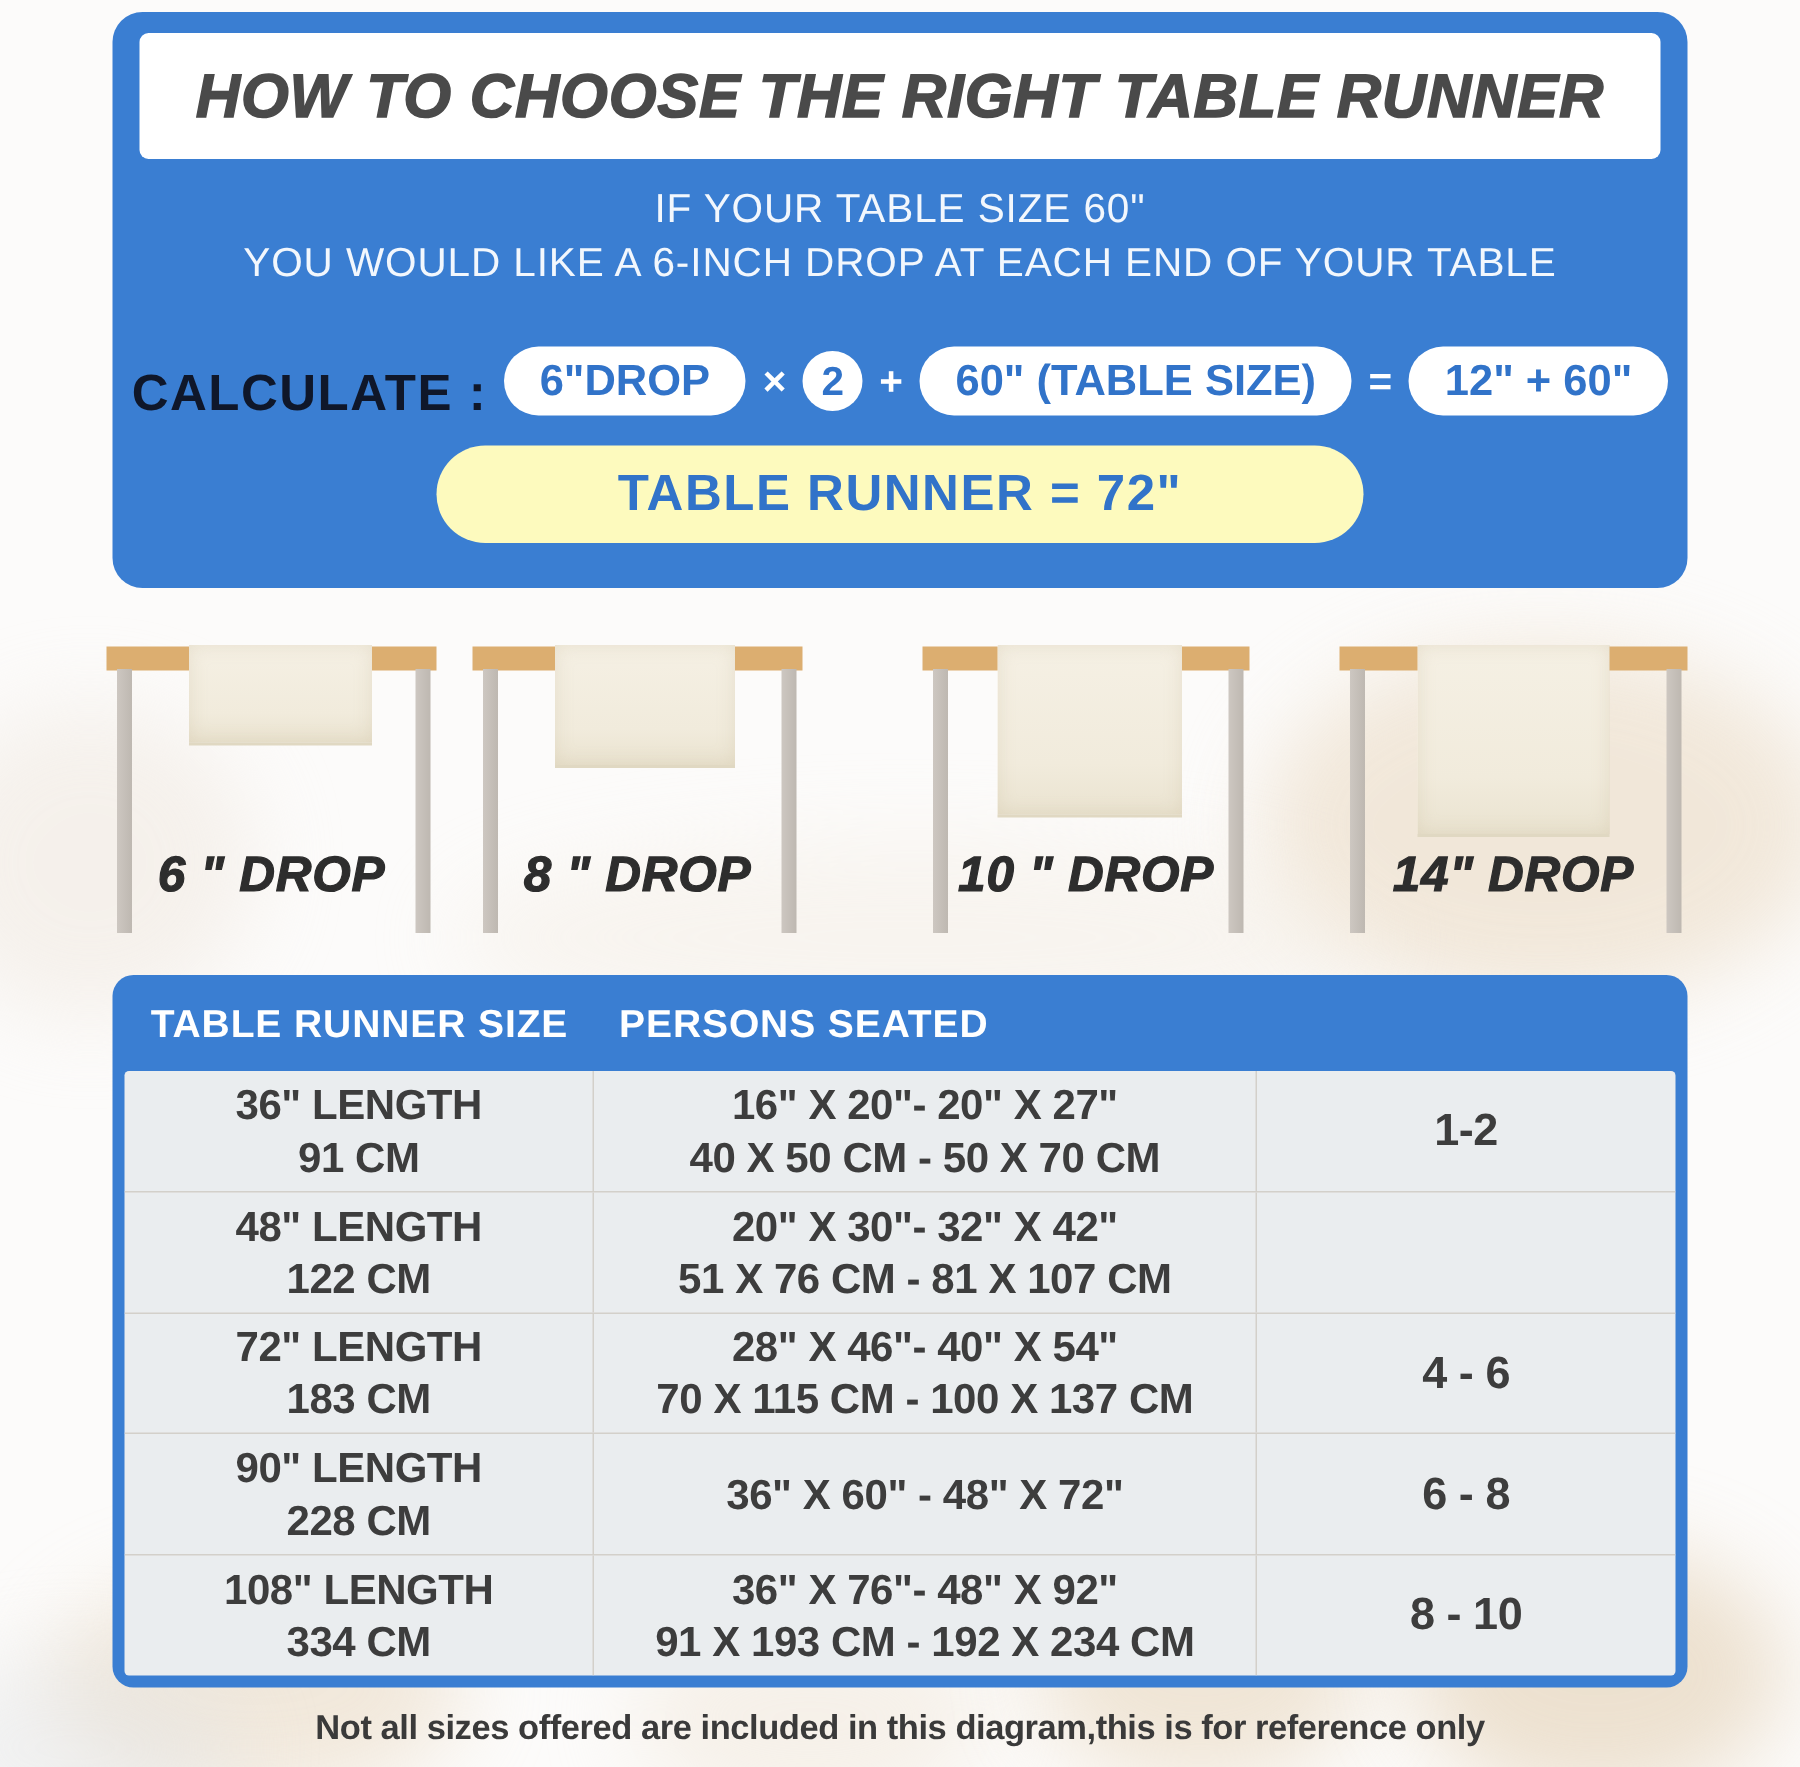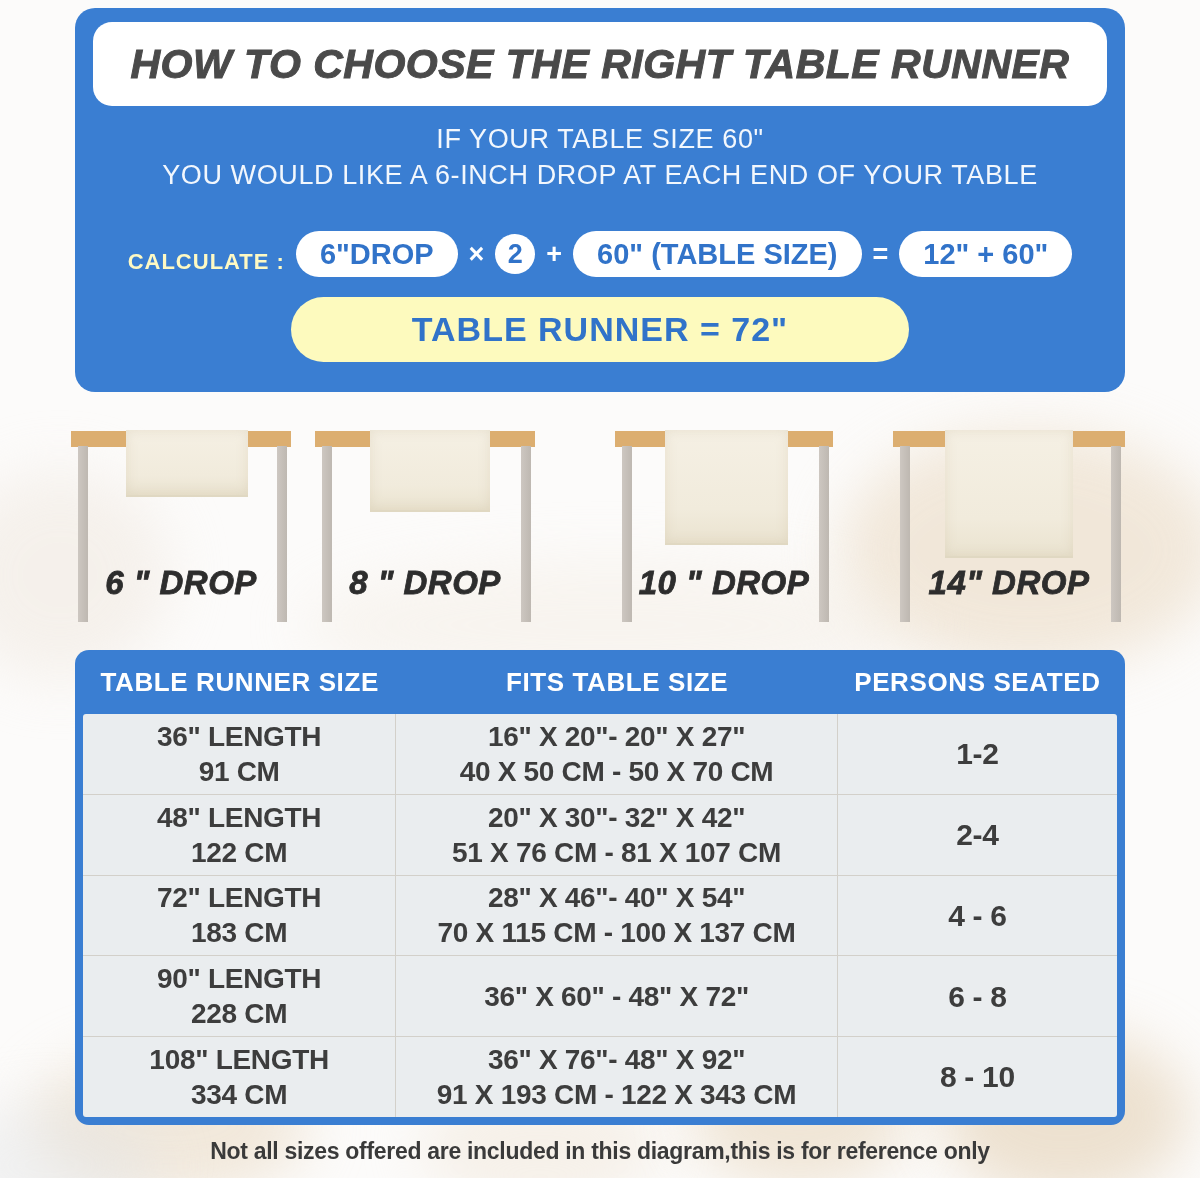--- a/index.html
+++ b/index.html
@@ -21,39 +21,39 @@
   .blob-bottom-d    { left:940px; top:1030px; width:250px; height:170px; background:#e3d0b4; opacity:.6; }
   .blob-bottom-e    { left:-60px; top:1100px; width:220px; height:130px; background:#e0e3e6; opacity:.4; }
 
   
   .top-panel {
     position:absolute; left:75px; top:8px; width:1050px; height:384px;
     background:#3a7ed2; border-radius:20px; z-index:2;
   }
   .title-bar {
     position:absolute; left:18px; right:18px; top:14px; height:84px;
-    background:#ffffff; border-radius:19px;
+    background:#ffffff; border-radius:6px;
     display:flex; align-items:center; justify-content:center;
   }
   .title-text {
     font-size:41px; font-weight:bold; font-style:italic; color:#4a4a4a;
     letter-spacing:0.5px; -webkit-text-stroke:1px #4a4a4a; white-space:nowrap;
   }
   .intro-line {
     position:absolute; left:0; width:100%; text-align:center;
     color:#f2f7fd; font-size:27px; font-weight:500; letter-spacing:0.6px;
   }
   .intro-1 { top:116px; }
   .intro-2 { top:152px; }
 
   .calc-row {
     position:absolute; left:0; top:222px; width:100%; height:48px;
     display:flex; align-items:center; justify-content:center; gap:11px;
   }
-  .calc-label { color:#fef9c3; font-size:22px; font-weight:bold; letter-spacing:1px; white-space:nowrap;margin-top:16px; }
+  .calc-label { color:#0f172a; font-size:34px; font-weight:bold; letter-spacing:1px; white-space:nowrap;margin-top:16px; }
   .pill {
     background:#ffffff; color:#3173c9; font-weight:bold; font-size:29px;
     border-radius:26px; padding:6px 24px; line-height:1.2; white-space:nowrap;
   }
   .op { color:#ffffff; font-weight:bold; font-size:27px; }
   .circle-badge {
     width:40px; height:40px; background:#ffffff; color:#3173c9;
     border-radius:50%; display:flex; align-items:center; justify-content:center;
     font-weight:bold; font-size:27px;
   }
@@ -196,21 +196,20 @@
       <div class="leg leg-right"></div>
       <div class="runner"></div>
       <div class="drop-label">14" DROP</div>
     </div>
 
   </section>
 
   <section class="bottom-panel">
     <div class="table-header">
       <div class="th col-1">TABLE RUNNER SIZE</div>
-      <div class="th col-2">FITS TABLE SIZE</div>
       <div class="th col-3">PERSONS SEATED</div>
     </div>
 
     <div class="table-body">
 
       <div class="trow">
         <div class="tcell col-1">
           <span>36" LENGTH</span>
           <span>91 CM</span>
         </div>
@@ -225,23 +224,20 @@
 
       <div class="trow">
         <div class="tcell col-1">
           <span>48" LENGTH</span>
           <span>122 CM</span>
         </div>
         <div class="tcell col-2">
           <span>20" X 30"- 32" X 42"</span>
           <span>51 X 76 CM - 81 X 107 CM</span>
         </div>
-        <div class="tcell col-3">
-          <span>2-4</span>
-        </div>
       </div>
 
       <div class="trow">
         <div class="tcell col-1">
           <span>72" LENGTH</span>
           <span>183 CM</span>
         </div>
         <div class="tcell col-2">
           <span>28" X 46"- 40" X 54"</span>
           <span>70 X 115 CM - 100 X 137 CM</span>
@@ -264,21 +260,21 @@
         </div>
       </div>
 
       <div class="trow">
         <div class="tcell col-1">
           <span>108" LENGTH</span>
           <span>334 CM</span>
         </div>
         <div class="tcell col-2">
           <span>36" X 76"- 48" X 92"</span>
-          <span>91 X 193 CM - 122 X 343 CM</span>
+          <span>91 X 193 CM - 192 X 234 CM</span>
         </div>
         <div class="tcell col-3">
           <span>8 - 10</span>
         </div>
       </div>
 
     </div>
   </section>
 
   <div class="footer-note">Not all sizes offered are included in this diagram,this is for reference only</div>

